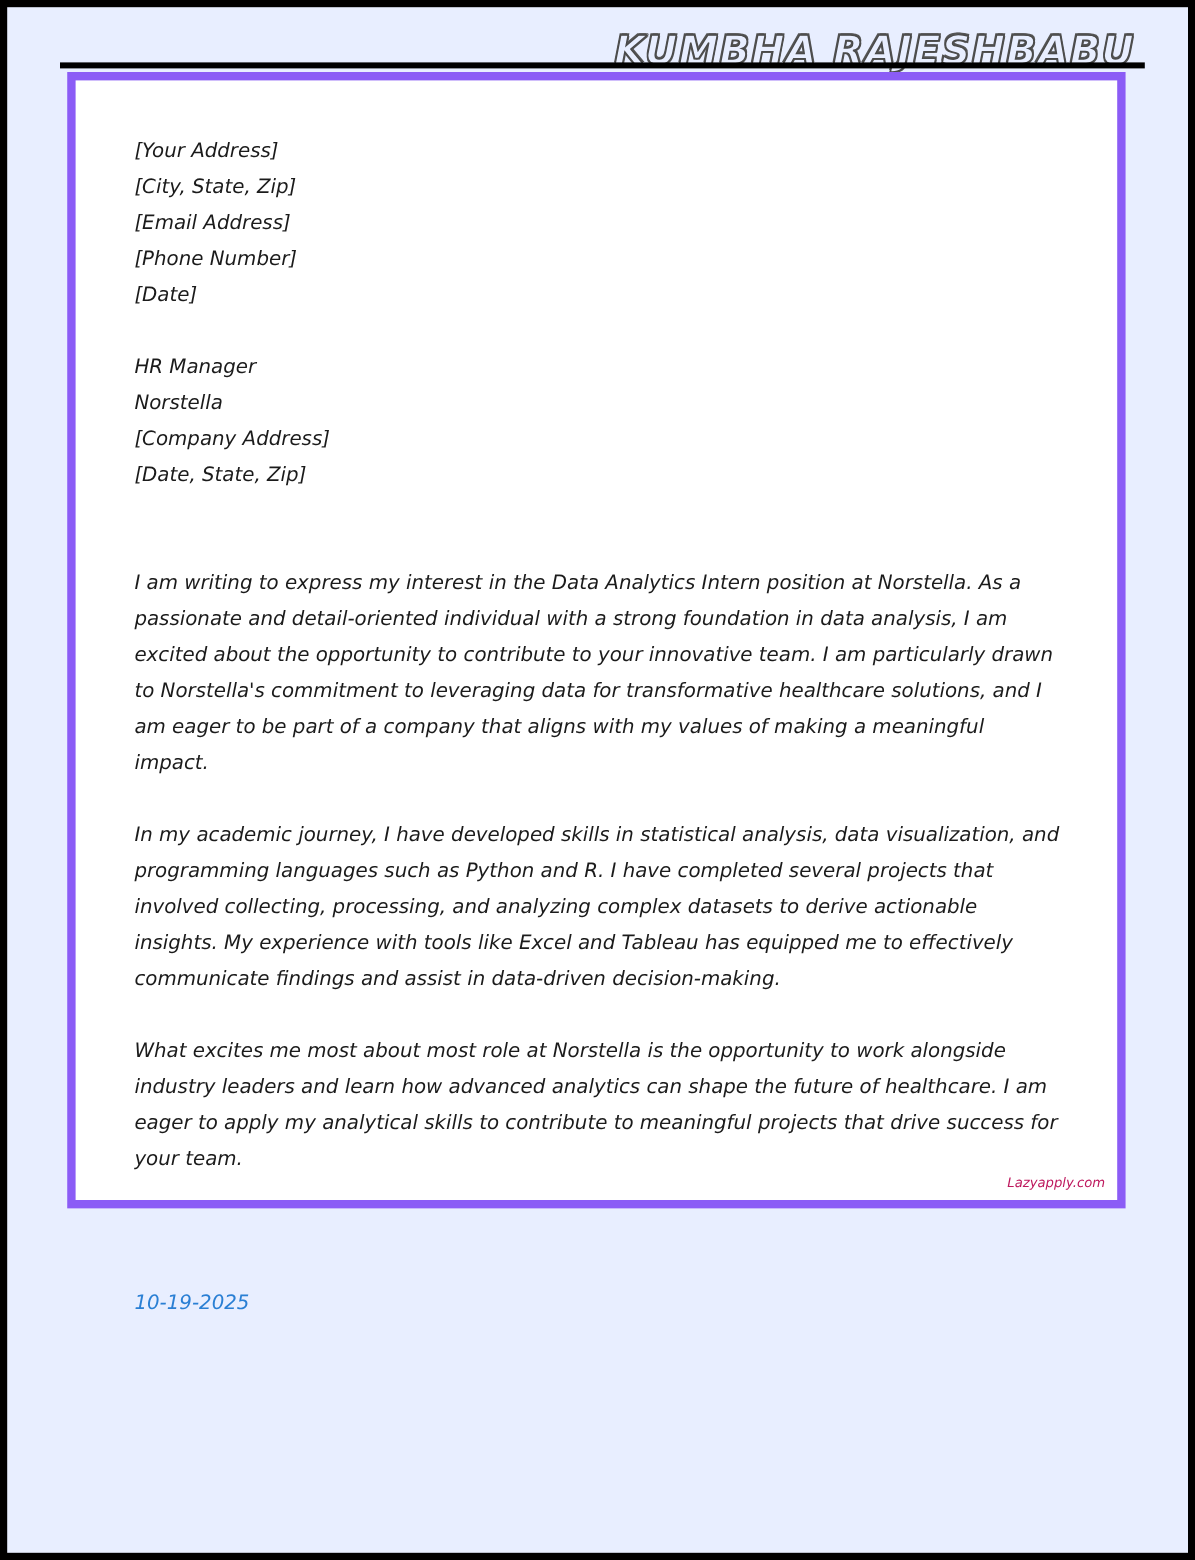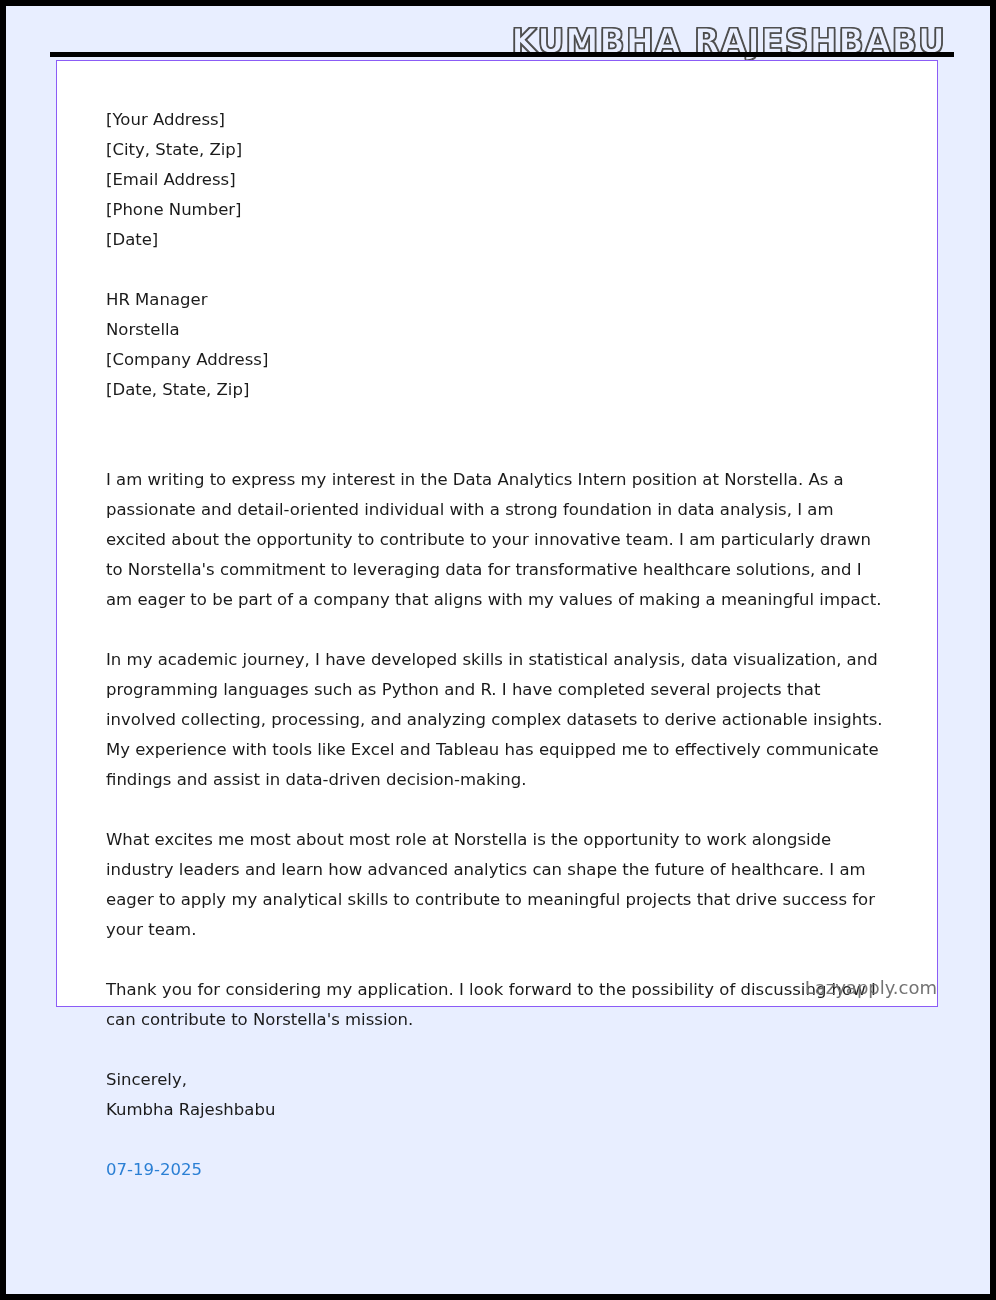--- a/index.html
+++ b/index.html
@@ -1,15 +1,15 @@
 <!DOCTYPE html>
 <html><head>
 <meta charset="utf-8">
 <style>
-  * { box-sizing: border-box; }
+  * { box-sizing: border-box; font-style: italic; }
   html, body {
     margin: 0;
     padding: 0;
   }
   body {
     width: 996px;
     height: 1300px;
     background: #000000;
     font-family: "DejaVu Sans", "Liberation Sans", sans-serif;
     overflow: hidden;
@@ -51,21 +51,21 @@
     height: 5px;
     background: #000000;
   }
   .sheet {
     position: absolute;
     left: 50px;
     top: 54px;
     width: 882px;
     height: 947px;
     background: #ffffff;
-    border: 1px solid #8b5cf6;
+    border: 7px solid #8b5cf6;
   }
   .letter {
     padding: 44px 46px 0 49px;
     font-size: 16.5px;
     line-height: 30px;
     color: #1b1b1b;
     font-family: "DejaVu Sans", "Liberation Sans", sans-serif;
   }
   .block {
     white-space: pre-line;
@@ -75,24 +75,24 @@
   .para {
     margin: 0;
     text-align: left;
   }
   .date-link {
     color: #2a7fd4;
     margin: 0;
   }
   .footer-credit {
     position: absolute;
-    right: 0;
+    right: 10px;
     bottom: 8px;
-    font-size: 18px;
-    color: #737373;
+    font-size: 11px;
+    color: #be185d;
   }
 </style>
 </head>
 <body>
 
 <div class="page">
 
   <div class="header">
     <div class="header-name">KUMBHA RAJESHBABU</div>
   </div>
@@ -124,29 +124,26 @@
       <div class="gap"></div>
 
       <p class="para">In my academic journey, I have developed skills in statistical analysis, data visualization, and programming languages such as Python and R. I have completed several projects that involved collecting, processing, and analyzing complex datasets to derive actionable insights. My experience with tools like Excel and Tableau has equipped me to effectively communicate findings and assist in data-driven decision-making.</p>
 
       <div class="gap"></div>
 
       <p class="para">What excites me most about most role at Norstella is the opportunity to work alongside industry leaders and learn how advanced analytics can shape the future of healthcare. I am eager to apply my analytical skills to contribute to meaningful projects that drive success for your team.</p>
 
       <div class="gap"></div>
 
-      <p class="para">Thank you for considering my application. I look forward to the possibility of discussing how I can contribute to Norstella's mission.</p>
 
       <div class="gap"></div>
 
-      <p class="block">Sincerely,
-Kumbha Rajeshbabu</p>
 
       <div class="gap"></div>
 
-      <p class="date-link">07-19-2025</p>
+      <p class="date-link">10-19-2025</p>
 
     </div>
 
     <div class="footer-credit">Lazyapply.com</div>
   </div>
 
 </div>
 
 </body></html>

